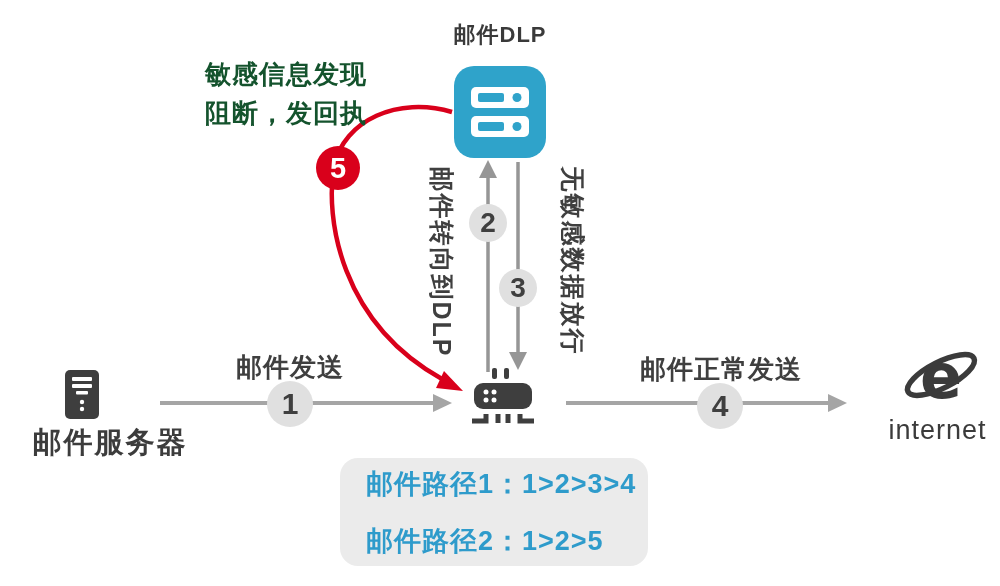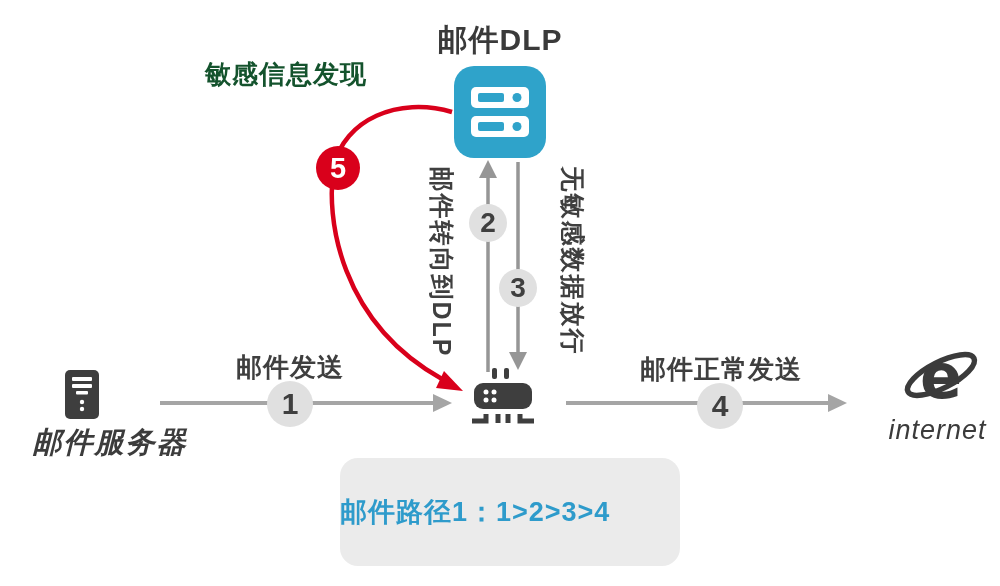--- a/index.html
+++ b/index.html
@@ -8,42 +8,42 @@
     font-family: "Liberation Sans", "DejaVu Sans", sans-serif;
     width: 1000px; height: 586px; position: relative; overflow: hidden;
   }
   #canvas { position: absolute; left: 0; top: 0; width: 1000px; height: 586px; }
 
   .abs { position: absolute; }
 
   
   .diagram-title {
     left: 350px; top: 20px; width: 300px; text-align: center;
-    font-size: 30px; font-weight: bold; color: #3a3a3a; letter-spacing: 1px;
+    font-size: 22px; font-weight: bold; color: #3a3a3a; letter-spacing: 1px;
   }
   .red-note {
     left: 205px; top: 55px; width: 190px;
     color: #14532d; font-size: 26px; font-weight: bold; line-height: 39px;
     letter-spacing: 1px;
   }
   .flow-label {
     color: #3f3f3f; font-size: 26px; font-weight: 600; letter-spacing: 1px;
     text-align: center;
   }
   .flow-label.h1 { left: 195px; top: 350px; width: 190px; }
   .flow-label.h4 { left: 611px; top: 352px; width: 220px; }
   .vlabel {
     color: #3f3f3f; font-size: 25px; font-weight: 600; letter-spacing: 2px;
     white-space: nowrap; transform: translate(-50%,-50%) rotate(90deg);
   }
   .vlabel.v2 { left: 441px; top: 262px; }
   .vlabel.v3 { left: 572px; top: 261px; }
 
   .node-label {
-    color: #3c3c3c; font-weight: bold; text-align: center; font-style: italic;
+    color: #3c3c3c; font-weight: bold; text-align: center;
   }
   .server-label { left: 5px; top: 423px; width: 210px; font-size: 29px; letter-spacing: 2px; }
   .internet-label { left: 855px; top: 415px; width: 165px; font-size: 27px; font-weight: normal; color: #3b3b3b; letter-spacing: 1px; }
 
   
   .badge {
     position: absolute; border-radius: 50%;
     background: #e0e0e0; color: #3f3f3f;
     display: flex; align-items: center; justify-content: center;
     font-weight: bold;
@@ -52,24 +52,24 @@
   .badge-sm { width: 38px; height: 38px; font-size: 28px; }
   .badge-red { width: 44px; height: 44px; background: #d9001b; color: #ffffff; font-size: 29px; }
   .b1 { left: 267px; top: 381px; }
   .b2 { left: 469px; top: 204px; }
   .b3 { left: 499px; top: 269px; }
   .b4 { left: 697px; top: 383px; }
   .b5 { left: 316px; top: 146px; }
 
   
   .legend-box {
-    left: 340px; top: 458px; width: 340px; height: 108px;
+    left: 340px; top: 458px; width: 308px; height: 108px;
     background: #ebebeb; border-radius: 18px;
     display: flex; flex-direction: column; justify-content: center;
-    gap: 21px; 
+    gap: 21px; padding-left: 26px;
   }
   .legend-line {
     color: #2e9bcb; font-size: 27px; font-weight: bold; letter-spacing: 1px;
   }
 
   
   .icon-wrap { position: absolute; }
   .dlp-icon-wrap { left: 454px; top: 66px; }
   .server-icon-wrap { left: 64px; top: 370px; }
   .router-icon-wrap { left: 464px; top: 366px; }
@@ -107,20 +107,21 @@
     <g>
       <path d="M 452 112 C 398 96 344 120 334 166 C 325 218 340 322 442 379" fill="none" stroke="#d9001b" stroke-width="4.5"></path>
       <polygon points="463,391 444,371 436,388" fill="#d9001b"></polygon>
     </g>
   </svg>
 
   <div class="abs diagram-title">邮件DLP</div>
 
   <div class="abs red-note">
     <div>敏感信息发现</div>
+    <div>阻断，发回执</div>
   </div>
 
   <div class="icon-wrap dlp-icon-wrap">
     <svg width="92" height="92" viewBox="0 0 92 92">
       <rect x="0" y="0" width="92" height="92" rx="20" fill="#2fa3ca"></rect>
       <rect x="17" y="21" width="58" height="21" rx="5" fill="#ffffff"></rect>
       <rect x="24" y="27" width="26" height="9" rx="2" fill="#2fa3ca"></rect>
       <circle cx="63" cy="31.5" r="4.5" fill="#2fa3ca"></circle>
       <rect x="17" y="50" width="58" height="21" rx="5" fill="#ffffff"></rect>
       <rect x="24" y="56" width="26" height="9" rx="2" fill="#2fa3ca"></rect>
@@ -171,15 +172,16 @@
   <div class="abs node-label internet-label">internet</div>
 
   <div class="badge badge-lg b1">1</div>
   <div class="badge badge-sm b2">2</div>
   <div class="badge badge-sm b3">3</div>
   <div class="badge badge-lg b4">4</div>
   <div class="badge badge-red b5">5</div>
 
   <div class="abs legend-box">
     <div class="legend-line">邮件路径1：1&gt;2&gt;3&gt;4</div>
+    <div class="legend-line">邮件路径2：1&gt;2&gt;5</div>
   </div>
 
 </div>
 
 </body></html>

